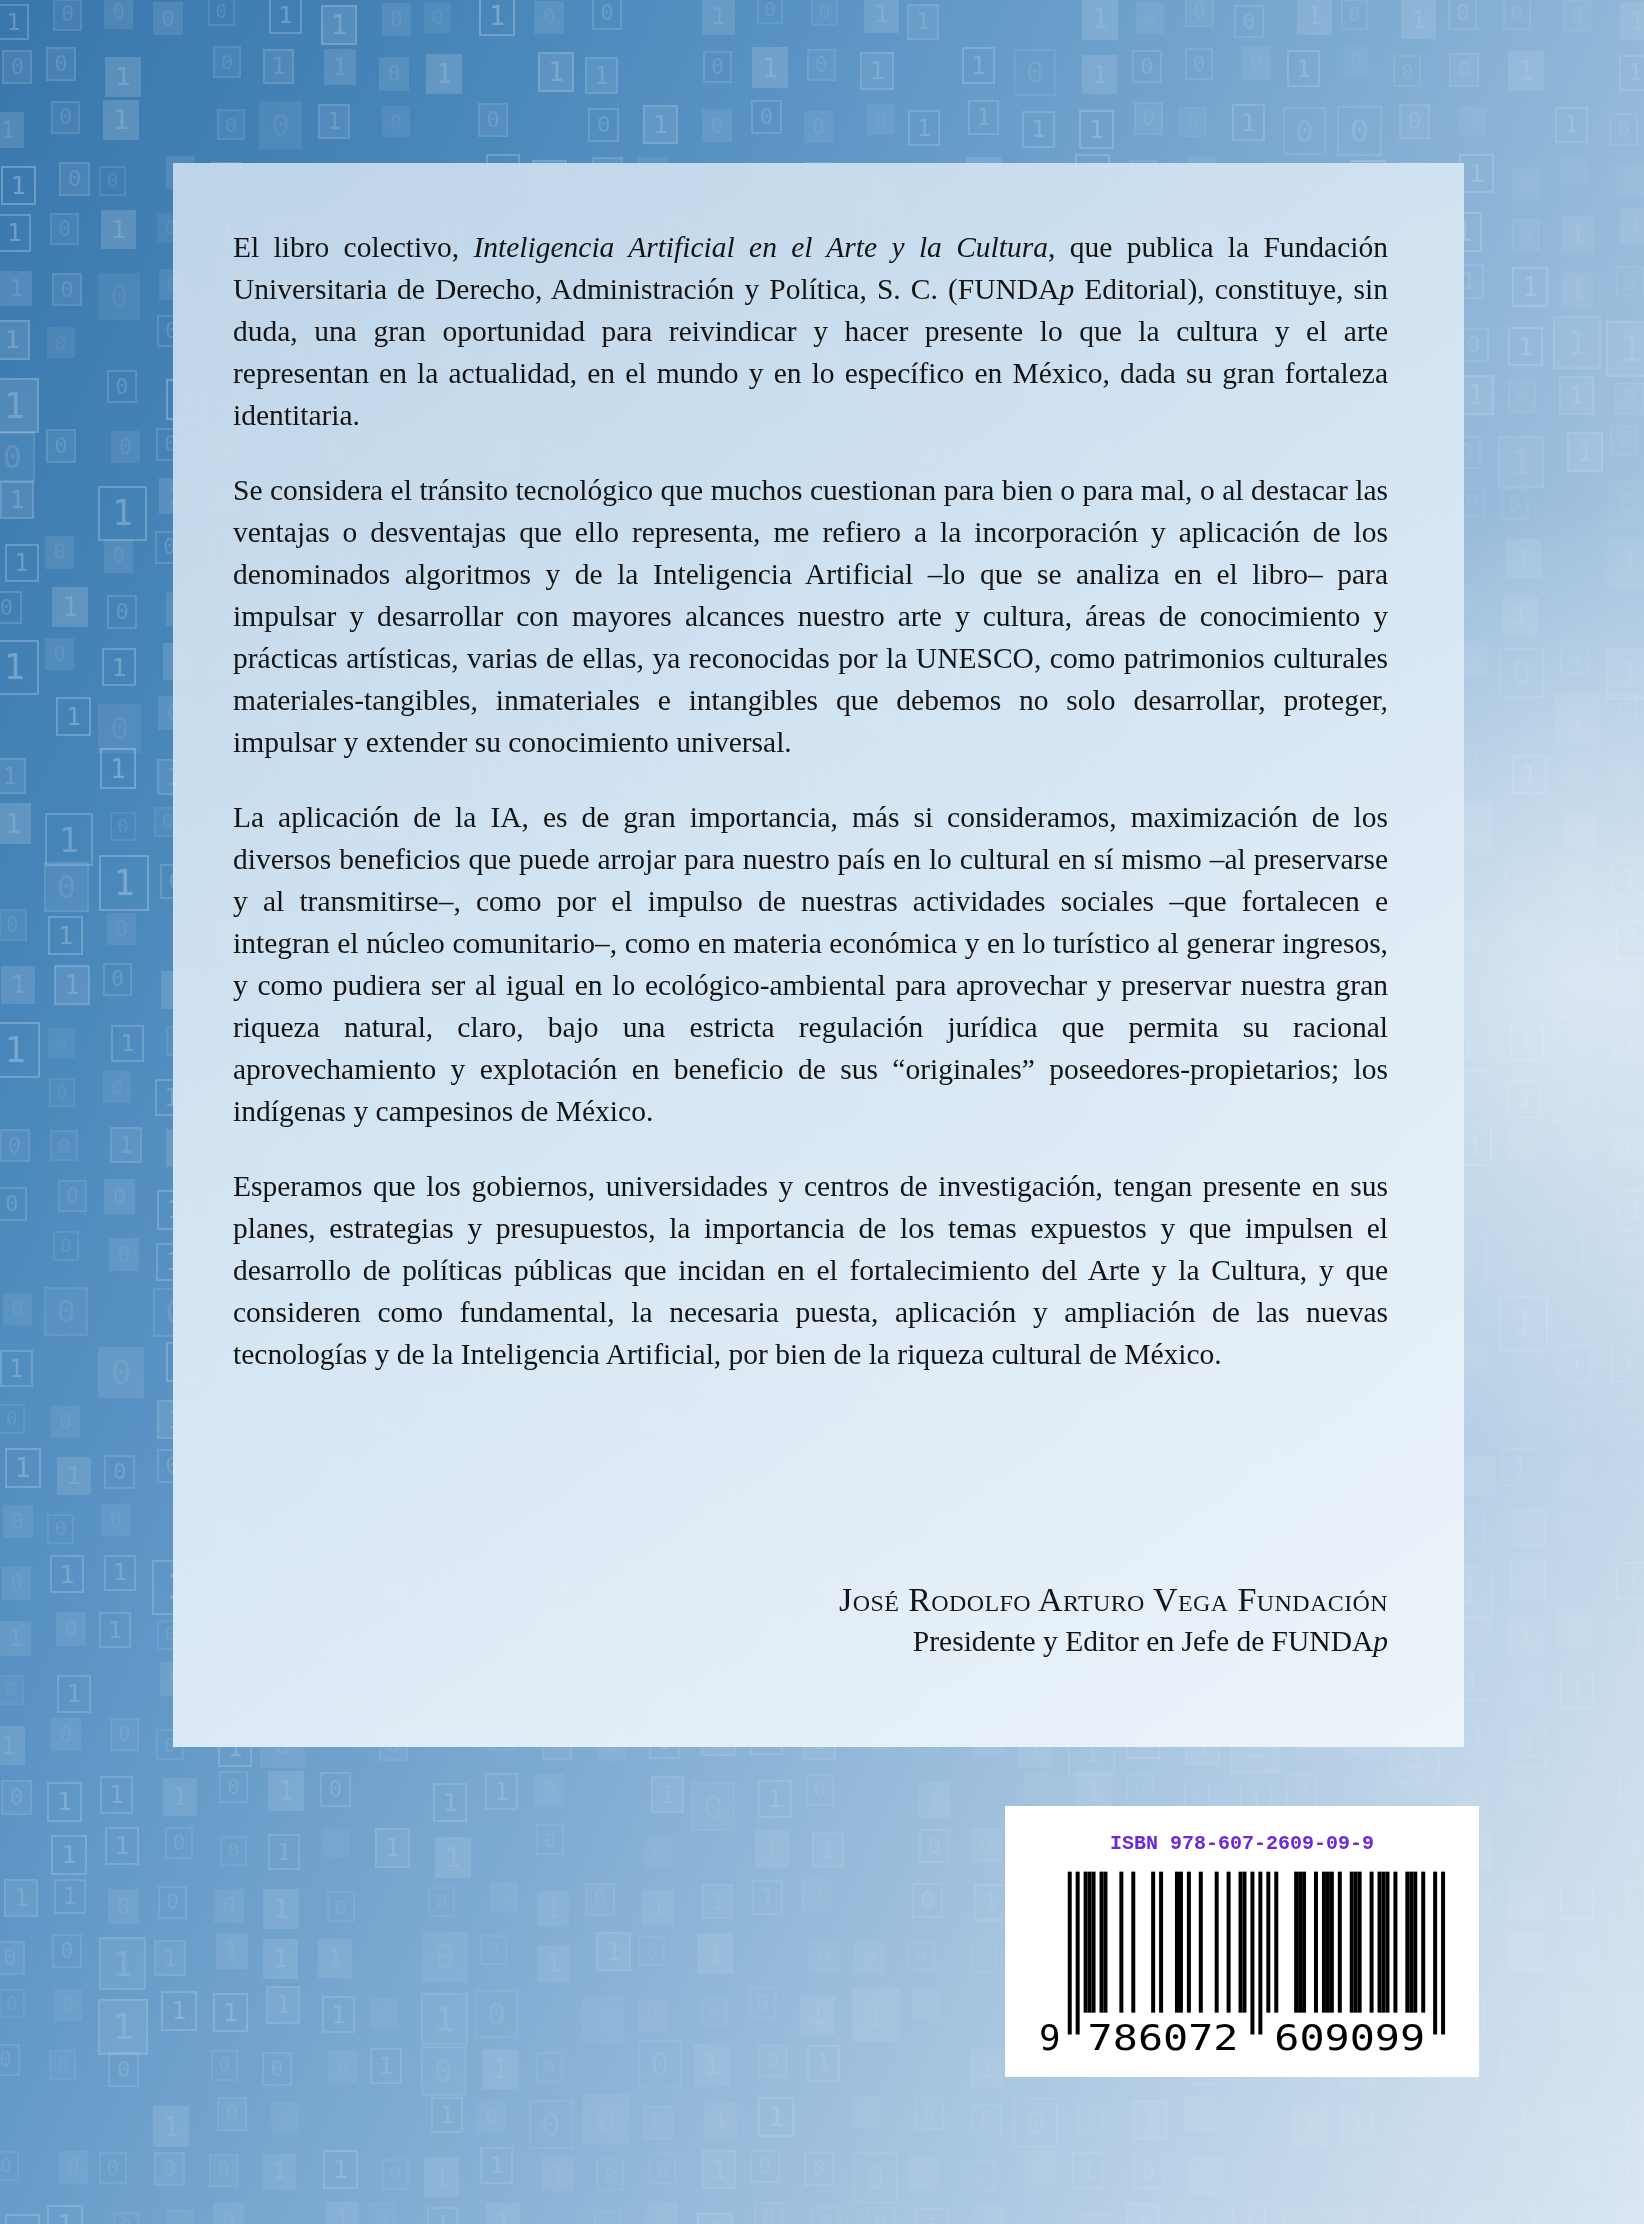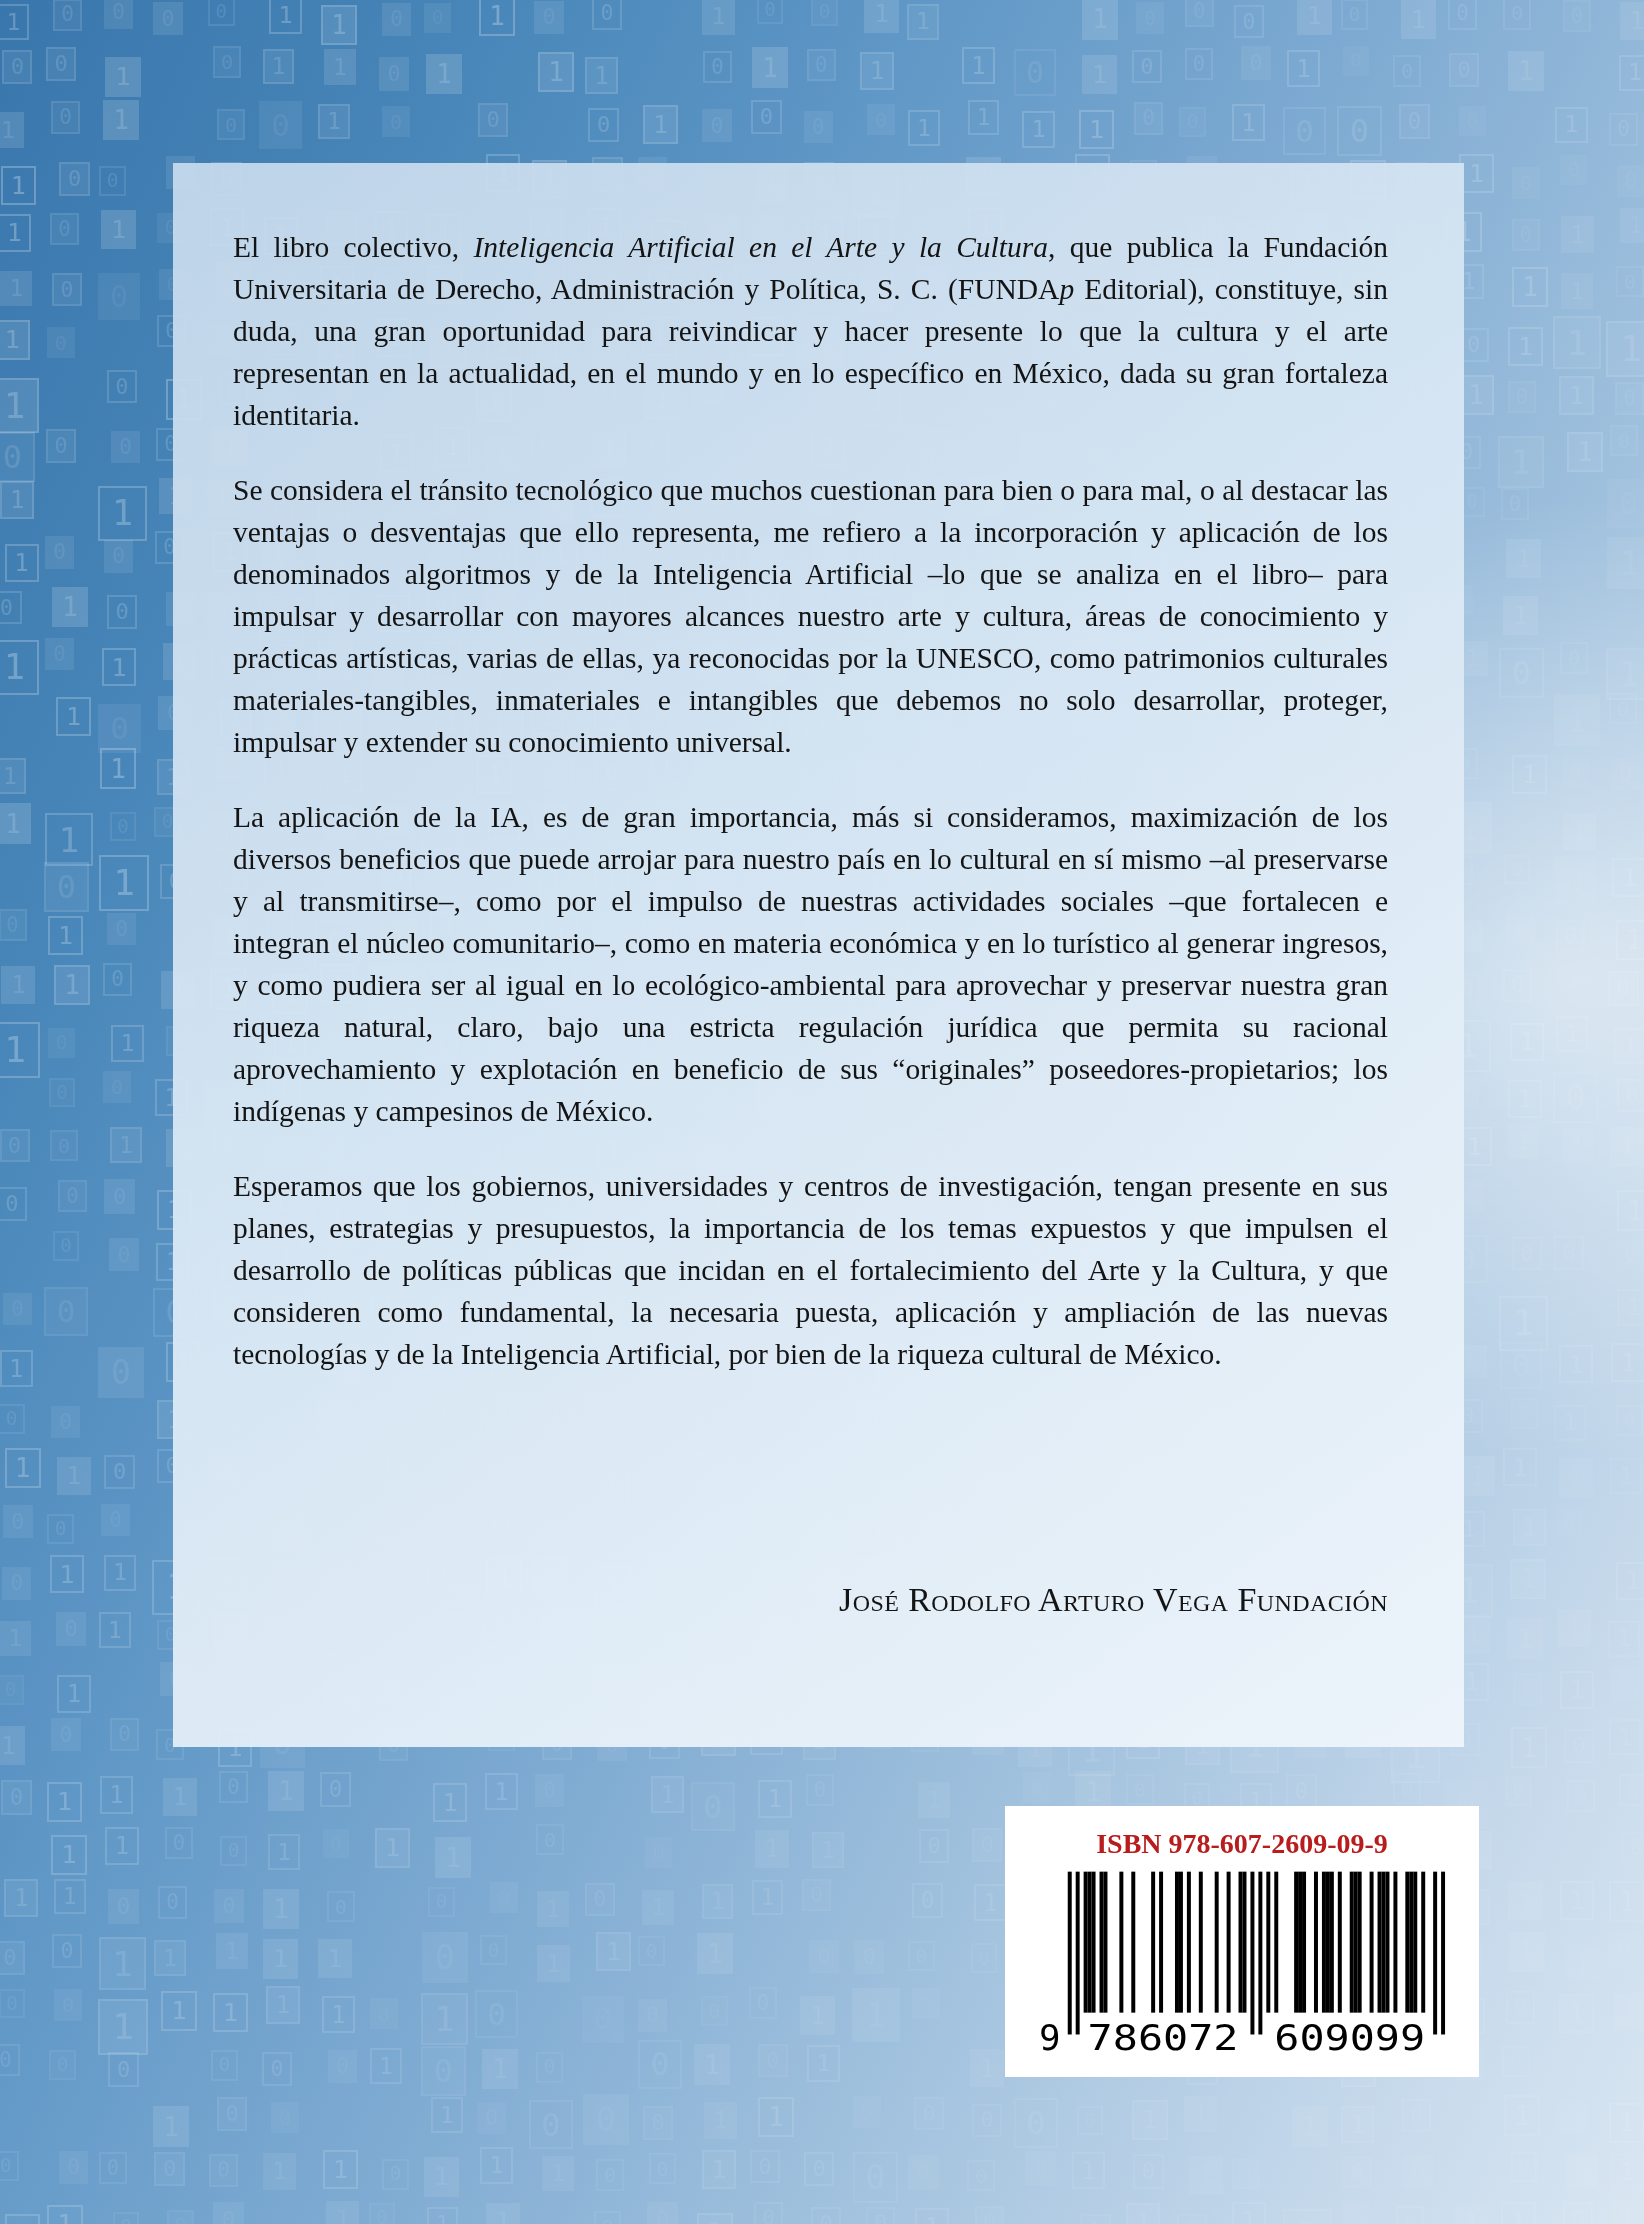--- a/index.html
+++ b/index.html
@@ -24,22 +24,22 @@
            text-align:justify;}
   .panel p i{font-style:italic;}
   .author{position:absolute;right:76px;top:1415px;text-align:right;color:#141414;}
   .author-name{font-variant:small-caps;font-size:34px;line-height:43px;letter-spacing:0.4px;}
   .author-title{font-size:29.5px;line-height:40px;}
   .author-title i{font-style:italic;}
 
   .isbn-box{position:absolute;left:1005px;top:1806px;width:474px;height:271px;z-index:3;
             background:#ffffff;box-sizing:border-box;padding:19px 26px 21px 26px;
             display:flex;flex-direction:column;align-items:center;}
-  .isbn-label{font-family:Liberation Serif, serif;font-weight:700;font-size:28px;
-              line-height:37px;color:#b91c1c;white-space:nowrap;letter-spacing:0;}
+  .isbn-label{font-family:Liberation Mono, monospace;font-weight:700;font-size:20px;
+              line-height:37px;color:#6d28d9;white-space:nowrap;letter-spacing:0;}
   .barcode{width:421px;height:184px;margin-top:8.7px;display:block;}
   .barcode rect{fill:#000;}
   .barcode text{font-family:"DejaVu Sans Mono", monospace;font-size:9px;fill:#000;}
 </style>
 </head>
 <body>
 
 <div class="page">
   <div class="bg"></div>
   <div class="tiles" id="tiles">
@@ -1152,20 +1152,21 @@
       <div class="tile filled" style="left: 1611px; top: 2201px; width: 32px; height: 36px; opacity: 0.071; font-size: 23px;">1</div>
     </div>
 
   <section class="panel">
     <p><span>El libro colectivo, </span><i>Inteligencia Artificial en el Arte y la Cultura</i><span>, que publica la Fundación Universitaria de Derecho, Administración y Política, S. C. (FUNDA</span><i>p</i><span> Editorial), constituye, sin duda, una gran oportunidad para reivindicar y hacer presente lo que la cultura y el arte representan en la actualidad, en el mundo y en lo específico en México, dada su gran fortaleza identitaria.</span></p>
     <p><span>Se considera el tránsito tecnológico que muchos cuestionan para bien o para mal, o al destacar las ventajas o desventajas que ello representa, me refiero a la incorporación y aplicación de los denominados algoritmos y de la Inteligencia Artificial –lo que se analiza en el libro– para impulsar y desarrollar con mayores alcances nuestro arte y cultura, áreas de conocimiento y prácticas artísticas, varias de ellas, ya reconocidas por la UNESCO, como patrimonios culturales materiales-tangibles, inmateriales e intangibles que debemos no solo desarrollar, proteger, impulsar y extender su conocimiento universal.</span></p>
     <p><span>La aplicación de la IA, es de gran importancia, más si consideramos, maximización de los diversos beneficios que puede arrojar para nuestro país en lo cultural en sí mismo –al preservarse y al transmitirse–, como por el impulso de nuestras actividades sociales –que fortalecen e integran el núcleo comunitario–, como en materia económica y en lo turístico al generar ingresos, y como pudiera ser al igual en lo ecológico-ambiental para aprovechar y preservar nuestra gran riqueza natural, claro, bajo una estricta regulación jurídica que permita su racional aprovechamiento y explotación en beneficio de sus “originales” poseedores-propietarios; los indígenas y campesinos de México.</span></p>
     <p><span>Esperamos que los gobiernos, universidades y centros de investigación, tengan presente en sus planes, estrategias y presupuestos, la importancia de los temas expuestos y que impulsen el desarrollo de políticas públicas que incidan en el fortalecimiento del Arte y la Cultura, y que consideren como fundamental, la necesaria puesta, aplicación y ampliación de las nuevas tecnologías y de la Inteligencia Artificial, por bien de la riqueza cultural de México.</span></p>
     <div class="author">
       <div class="author-name">José Rodolfo Arturo Vega Fundación</div>
+      <div class="author-title"><span>Presidente y Editor en Jefe de FUNDA</span><i>p</i></div>
     </div>
   </section>
 
   <div class="isbn-box">
     <div class="isbn-label">ISBN 978-607-2609-09-9</div>
     <svg class="barcode" viewBox="0 0 106 46" preserveAspectRatio="xMidYMid meet" aria-hidden="true">
         <rect x="9" y="0" width="1" height="41"></rect>
         <rect x="11" y="0" width="1" height="41"></rect>
         <rect x="13" y="0" width="1" height="35.5"></rect>
         <rect x="14" y="0" width="1" height="35.5"></rect>

